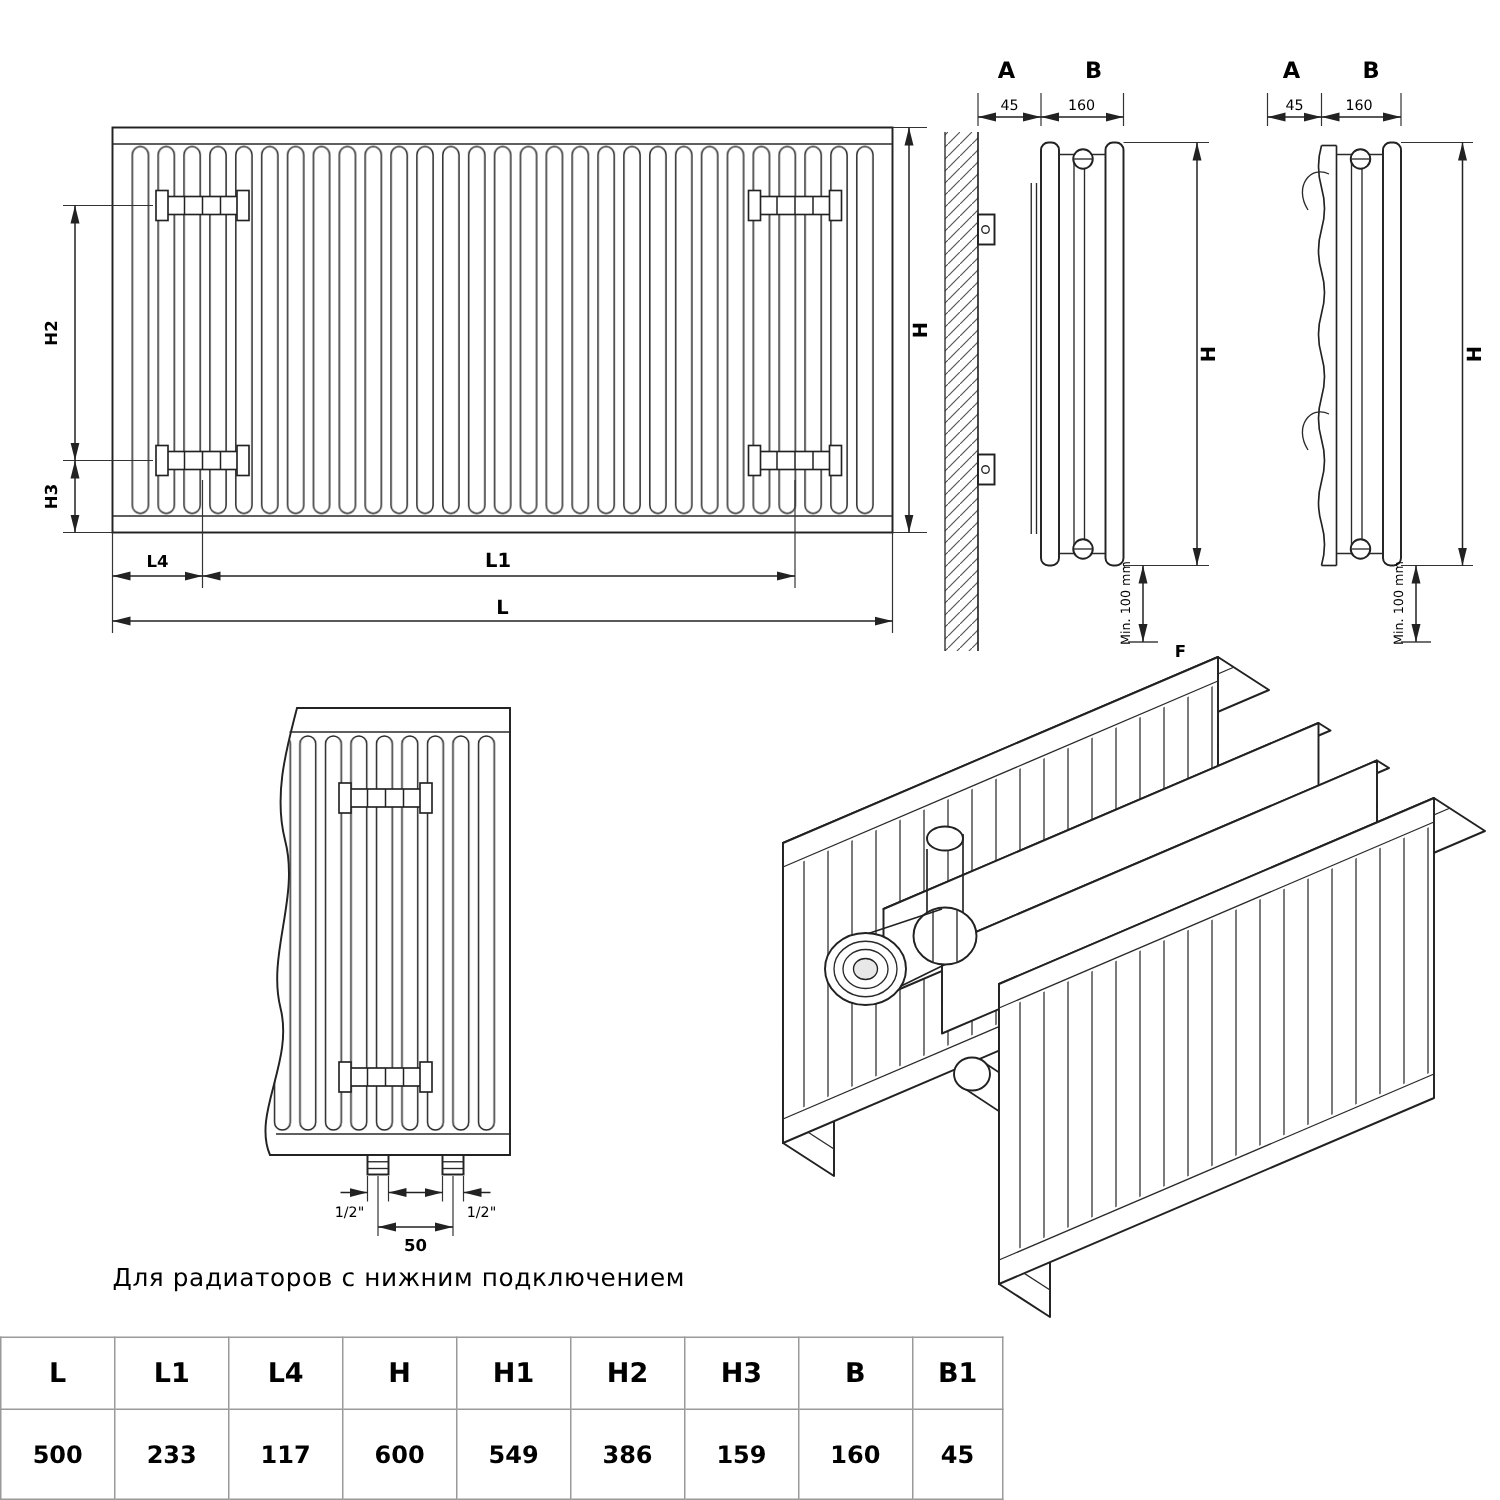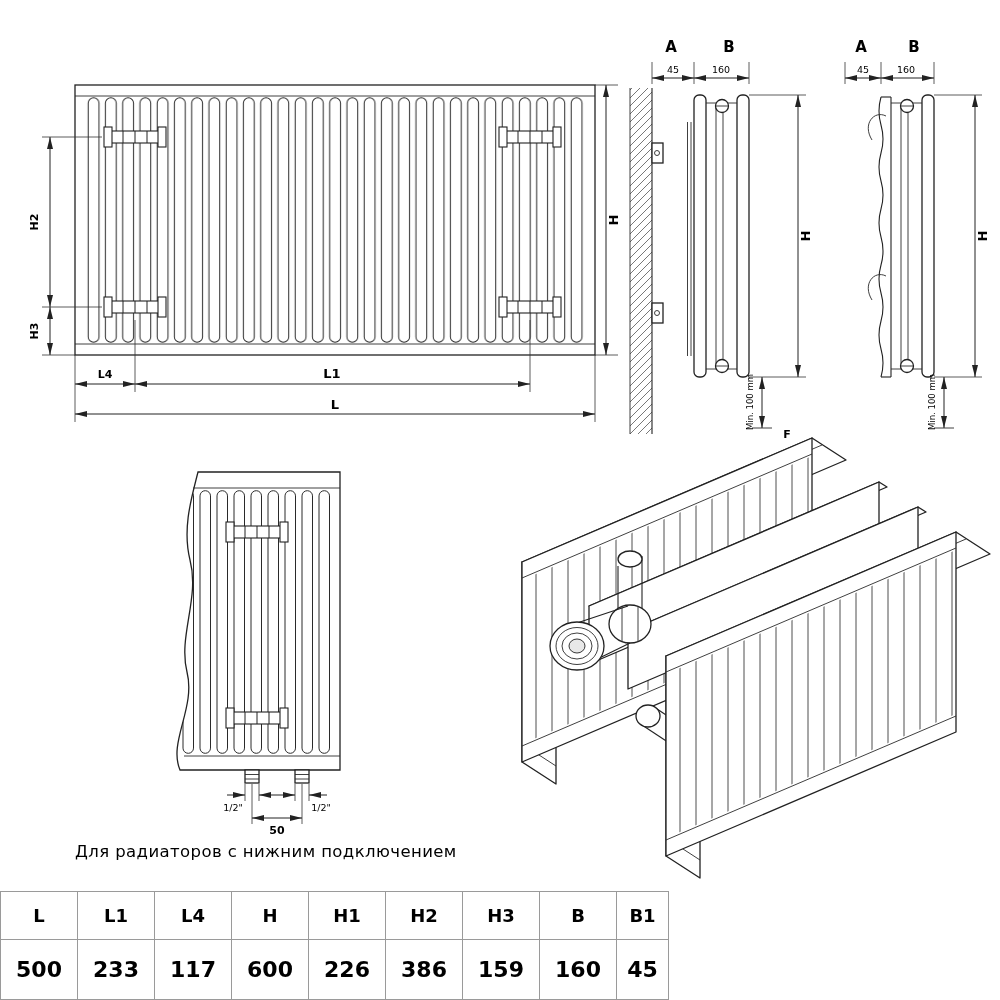--- a/index.html
+++ b/index.html
@@ -16,21 +16,21 @@
   .dimlbl{font-size:13px;font-weight:bold}
   .dimsm{font-size:11px;font-weight:bold}
   .numsm{font-size:9.5px}
   .ablbl{font-size:15px;font-weight:bold}
   .minlbl{font-size:8.5px}
   .caption{font-size:16.5px;letter-spacing:0.4px}
   table.spec{position:absolute;left:0;top:891px;width:669px;border-collapse:collapse;background:#fff}
   table.spec th,table.spec td{border:1px solid #9a9a9a;text-align:center;vertical-align:middle;
     font-weight:bold;color:#000;font-family:"DejaVu Sans",sans-serif}
   table.spec th{height:48px;font-size:18px}
-  table.spec td{height:60px;font-size:22px}
+  table.spec td{height:60px;font-size:16px}
 </style>
 </head>
 <body>
 
 <div class="canvas">
 
 <svg class="draw" width="1000" height="1000" viewBox="0 0 1000 1000">
   <defs>
     <marker id="arr" markerWidth="13" markerHeight="10" refX="12" refY="5" orient="auto-start-reverse" markerUnits="userSpaceOnUse">
       <path d="M12,5 L0,2 L0,8 Z" fill="#222"></path>
@@ -277,21 +277,21 @@
       <th>B</th>
       <th>B1</th>
     </tr>
   </thead>
   <tbody>
     <tr>
       <td>500</td>
       <td>233</td>
       <td>117</td>
       <td>600</td>
-      <td>226</td>
+      <td>549</td>
       <td>386</td>
       <td>159</td>
       <td>160</td>
       <td>45</td>
     </tr>
   </tbody>
 </table>
 
 </div>
 

